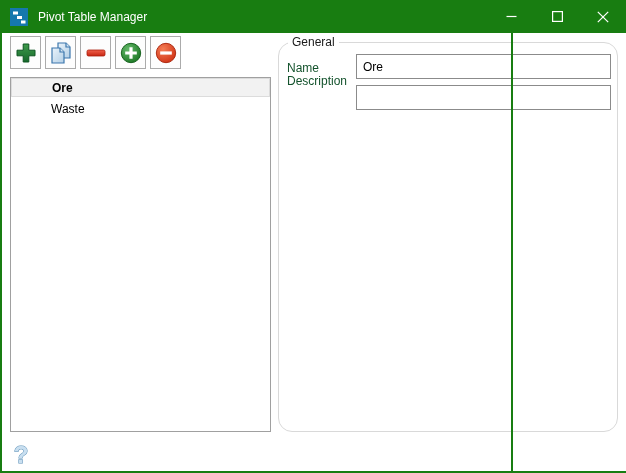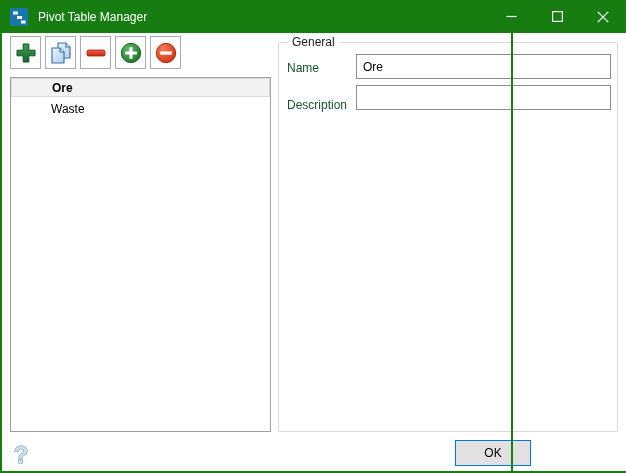--- a/index.html
+++ b/index.html
@@ -32,26 +32,26 @@
 
   
   #pivot-list { position: absolute; left: 10px; top: 77px; width: 261px; height: 355px;
                 border: 1px solid #a0a0a0; background: #fff; overflow: hidden; }
   .list-item { height: 19px; line-height: 18px; padding-left: 40px; font-size: 12px; }
   .list-item.selected { background: #f2f2f2; border: 1px solid #dcdcdc; font-weight: bold; }
   .list-item.normal { margin-top: 3px; }
 
   
   #general-group { position: absolute; left: 278px; top: 42px; width: 340px; height: 390px;
-                   border: 1px solid #d9d9d9; border-radius: 1px; }
+                   border: 1px solid #d9d9d9; border-radius: 14px; }
   #general-title { position: absolute; left: 9px; top: -8px; background: #ffffff;
                    padding: 0 4px; font-size: 12px; color: #1a1a1a; }
   .field-label { position: absolute; left: 8px; font-size: 12px; color: #14532d; }
   #name-label { top: 18px; }
-  #description-label { top: 55px; }
+  #description-label { top: 31px; }
   .field-input { position: absolute; left: 77px; width: 255px; height: 25px;
                  border: 1px solid #8b8b8b; background: #fff; padding: 2px 6px;
                  font-family: "Liberation Sans", sans-serif; font-size: 12px; color: #000; }
   #name-input { top: 11px; }
   #description-input { top: 42px; }
 
   
   #help-button { position: absolute; left: 8px; top: 441px; width: 26px; height: 28px;
                  background: transparent; border: none; padding: 0; }
   .dlg-btn { position: absolute; top: 440px; width: 76px; height: 26px; background: #e1e1e1;
@@ -176,15 +176,14 @@
 
     <label class="field-label" id="description-label">Description</label>
     <input class="field-input" id="description-input" type="text" value="" style="">
   </div>
 
   <button id="help-button">
     <svg width="26" height="28" viewBox="0 0 26 28">
       <text x="13" y="22" text-anchor="middle" font-family="Liberation Sans, sans-serif" font-size="24" font-weight="bold" fill="#c9dff0" stroke="#5d92b8" stroke-width="1" paint-order="stroke">?</text>
     </svg>
   </button>
-  <button class="dlg-btn" id="ok-button">OK</button>
 
 </div>
 
 </body></html>

